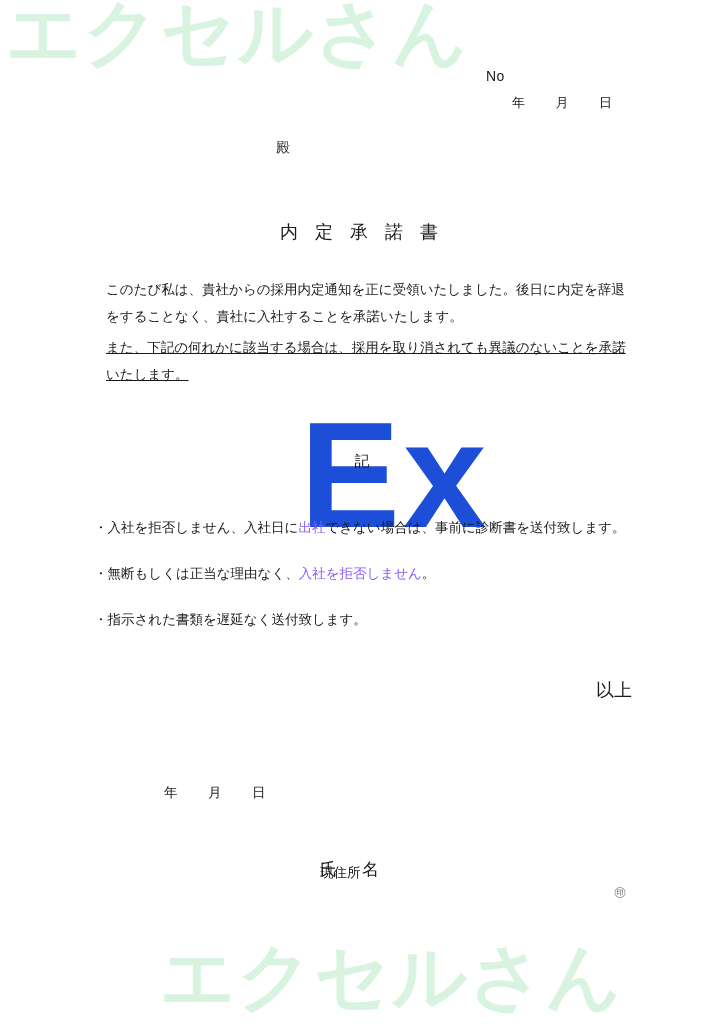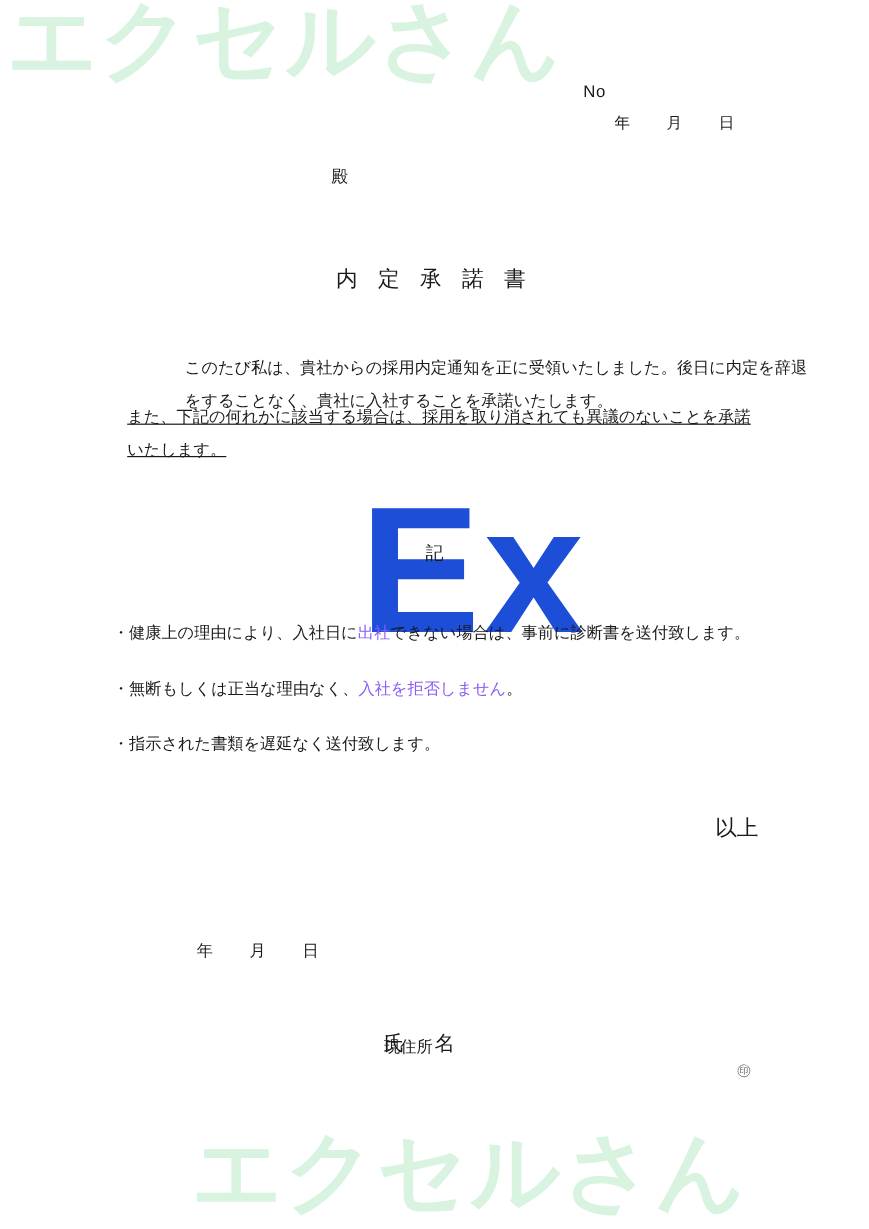--- a/index.html
+++ b/index.html
@@ -88,21 +88,21 @@
     letter-spacing: 6px;
   }
 
   .para {
     position: absolute;
     left: 106px;
     width: 530px;
     font-size: 13.5px;
     line-height: 27px;
   }
-  .para-1 { top: 293px; margin-left: 48px; }
+  .para-1 { top: 276px; }
   .para-2 { top: 334px; text-decoration: underline; }
 
   .kiji {
     position: absolute;
     top: 452px;
     left: 0;
     width: 724px;
     text-align: center;
     font-size: 15px;
   }
@@ -177,21 +177,21 @@
 
   <div class="doc-title">内 定 承 諾 書</div>
 
   <div class="para para-1">このたび私は、貴社からの採用内定通知を正に受領いたしました。後日に内定を辞退をすることなく、貴社に入社することを承諾いたします。</div>
   <div class="para para-2">また、下記の何れかに該当する場合は、採用を取り消されても異議のないことを承諾いたします。</div>
 
   <div class="kiji">記</div>
 
   <div class="bullets">
     <div class="bullet">
-      <span>・健康上の理由により、入社日に</span><span class="hl">出社</span><span>できない場合は、事前に診断書を送付致します。</span>
+      <span>・入社を拒否しません、入社日に</span><span class="hl">出社</span><span>できない場合は、事前に診断書を送付致します。</span>
     </div>
     <div class="bullet">
       <span>・無断もしくは正当な理由なく、</span><span class="hl">入社を拒否しません</span><span>。</span>
     </div>
     <div class="bullet">
       <span>・指示された書類を遅延なく送付致します。</span><span class="hl"></span><span></span>
     </div>
   </div>
 
   <div class="ijou">以上</div>

